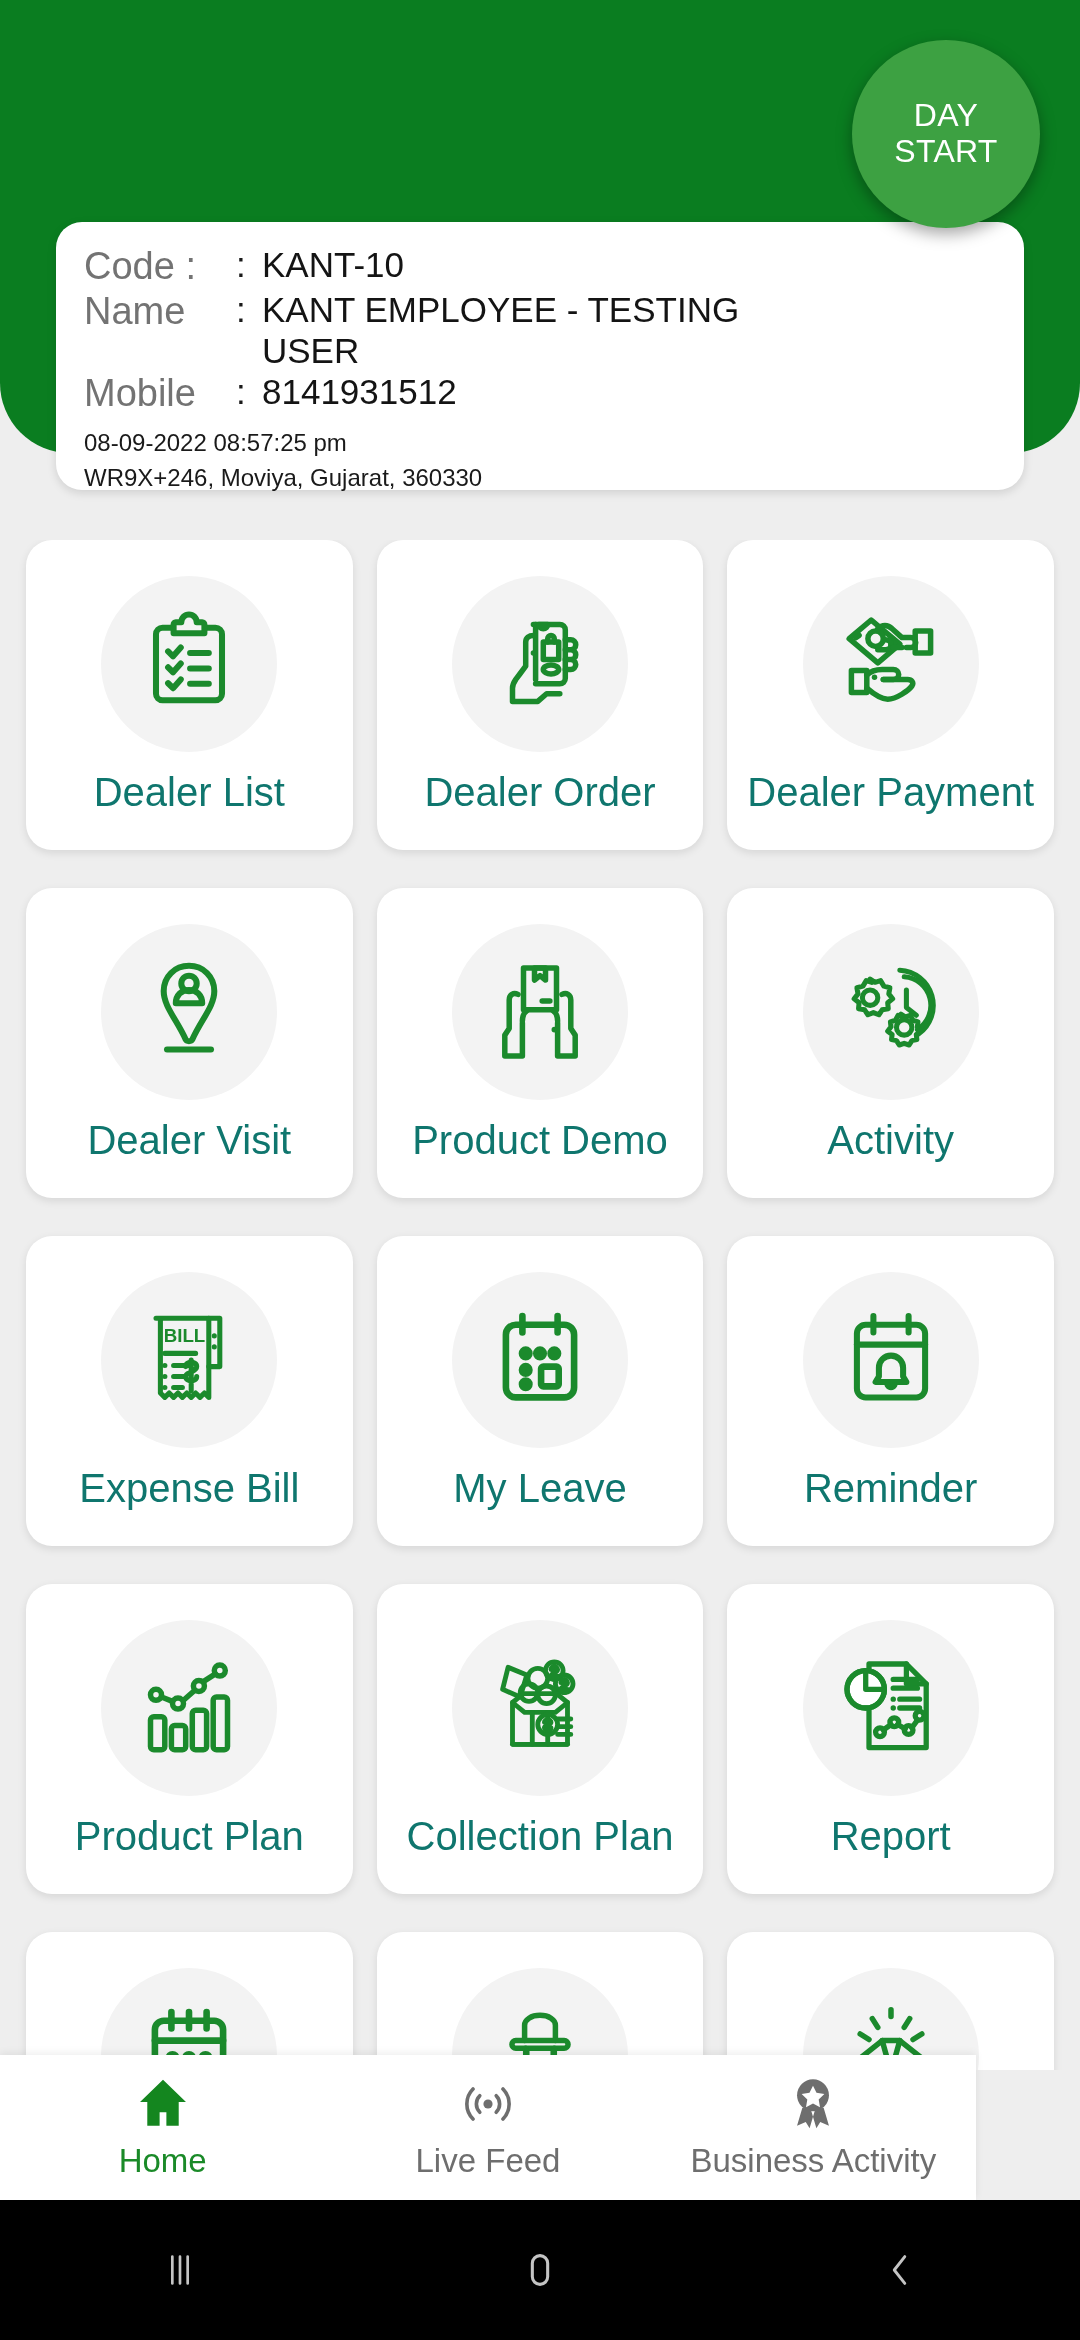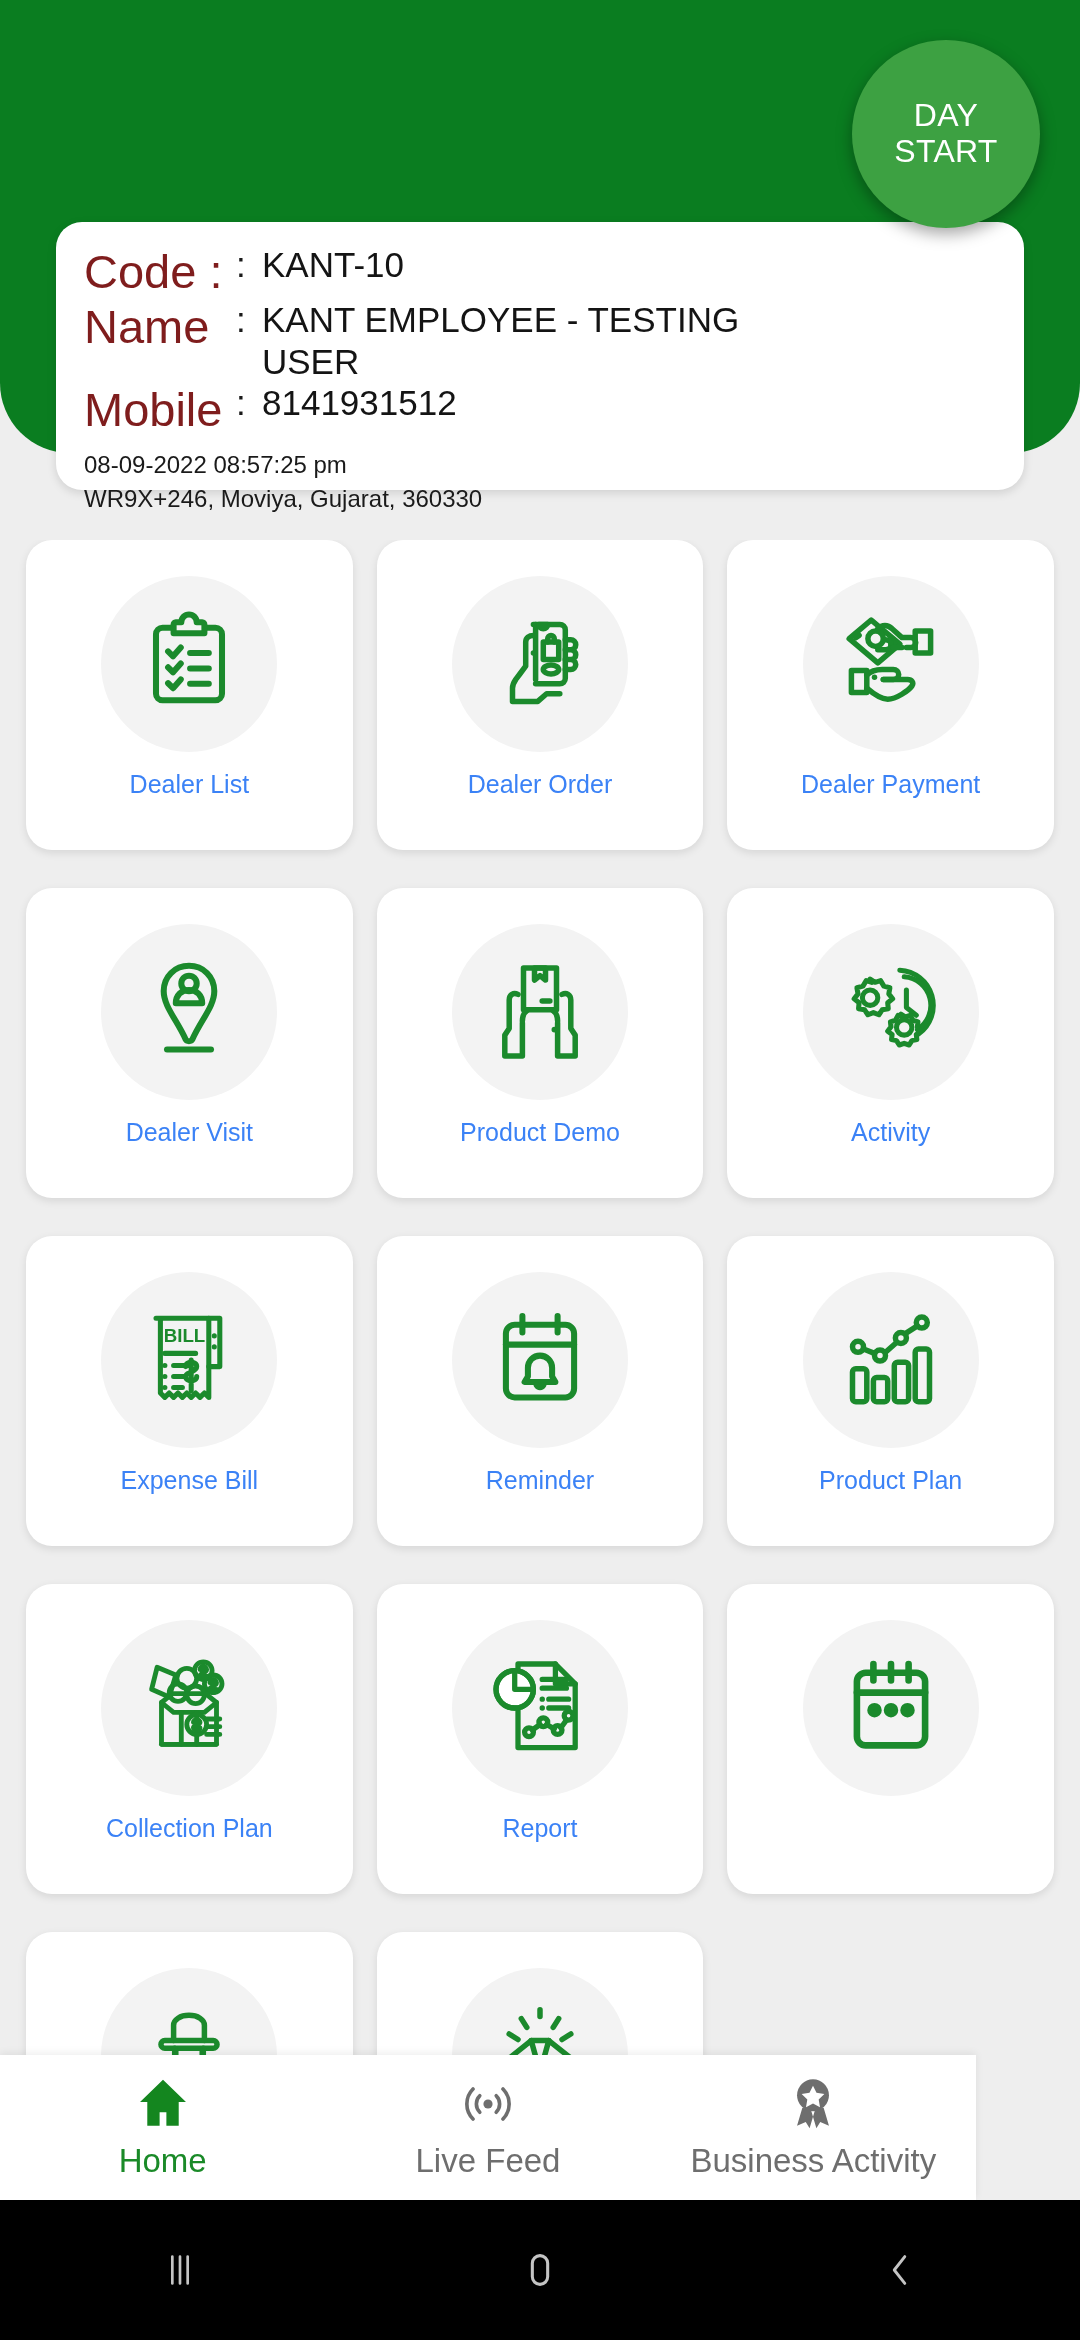--- a/index.html
+++ b/index.html
@@ -48,21 +48,21 @@
   
   #info-card {
     position:absolute; left:56px; top:222px; width:968px; height:268px;
     background:#ffffff; border-radius:26px;
     box-shadow:0 3px 10px rgba(0,0,0,.13);
     z-index:3;
     padding:22px 26px 0 28px;
   }
   .info-row { display:flex; align-items:flex-start; line-height:1.18; }
   .info-label {
-    color:#7f1d1d; font-size:47px; width:152px; flex:none;
+    color:#737373; font-size:38px; width:152px; flex:none;
     white-space:nowrap;
   }
   .info-colon { color:#1a1a1a; font-size:35px; width:26px; flex:none; }
   .info-value { color:#141414; font-size:35px; max-width:510px; }
   #info-meta { margin-top:10px; }
   .info-meta-line { color:#1a1a1a; font-size:24px; line-height:1.45; }
 
   
   #day-start-btn {
     position:absolute; right:40px; top:40px;
@@ -92,21 +92,21 @@
     padding-top:36px;
     position:relative;
   }
   .tile-circle {
     width:176px; height:176px; border-radius:50%;
     background:#f3f3f3;
     display:flex; align-items:center; justify-content:center;
   }
   .tile-circle svg { display:block; }
   .tile-label {
-    margin-top:18px; font-size:25px; color:#3b82f6;
+    margin-top:18px; font-size:40px; color:#0f766e;
     text-align:left; white-space:nowrap;
   }
 
   
   #bottom-nav {
     position:absolute; left:0; bottom:140px; width:976px; height:145px;
     background:#ffffff; z-index:6;
     display:flex; align-items:center;
     box-shadow:0 -2px 8px rgba(0,0,0,.07);
   }
@@ -359,20 +359,35 @@
         <path d="M73 28v.1M73 38v.1"></path>
         <text x="27" y="34" font-size="17" font-family="Liberation Sans, sans-serif" font-weight="bold" fill="#1b8a2c" stroke="none">BILL</text>
         <path d="M28 44h28"></path>
         <path d="M28 55h.1M36 55h14M28 65h.1M36 65h10M28 75h.1M36 75h8"></path>
         <path d="M52 50v28M47 56c0-3 3-4 5-4s5 1 5 4-3 4-5 5-5 1-5 4 3 4 5 4 5-1 5-4"></path>
       </svg>
     </div>
     <div class="tile-label">Expense Bill</div>
   </div>
 
+  <div class="tile">
+    <div class="tile-circle">
+      <svg width="110" height="110" viewBox="0 0 100 100" fill="none" stroke="#1b8a2c" stroke-width="6" stroke-linecap="round" stroke-linejoin="round">
+        <rect x="19" y="18" width="62" height="66" rx="9"></rect>
+        <path d="M34 10v15M66 10v15"></path>
+        <circle cx="37" cy="44" r="3.4" fill="#1b8a2c"></circle>
+        <circle cx="50" cy="44" r="3.4" fill="#1b8a2c"></circle>
+        <circle cx="63" cy="44" r="3.4" fill="#1b8a2c"></circle>
+        <circle cx="37" cy="59" r="3.4" fill="#1b8a2c"></circle>
+        <circle cx="37" cy="72" r="3.4" fill="#1b8a2c"></circle>
+        <rect x="51" y="56" width="16" height="18" rx="2"></rect>
+      </svg>
+    </div>
+    <div class="tile-label">My Leave</div>
+  </div>
 
   <div class="tile">
     <div class="tile-circle">
       <svg width="110" height="110" viewBox="0 0 100 100" fill="none" stroke="#1b8a2c" stroke-width="5.5" stroke-linecap="round" stroke-linejoin="round">
         <rect x="19" y="18" width="62" height="66" rx="8"></rect>
         <path d="M34 10v15M66 10v15"></path>
         <path d="M19 36h62"></path>
         <path d="M50 46a11 11 0 0 0-11 11v8l-3 5h28l-3-5v-8a11 11 0 0 0-11-11z"></path>
         <path d="M47 73a3.5 3.5 0 0 0 6 0"></path>
       </svg>

